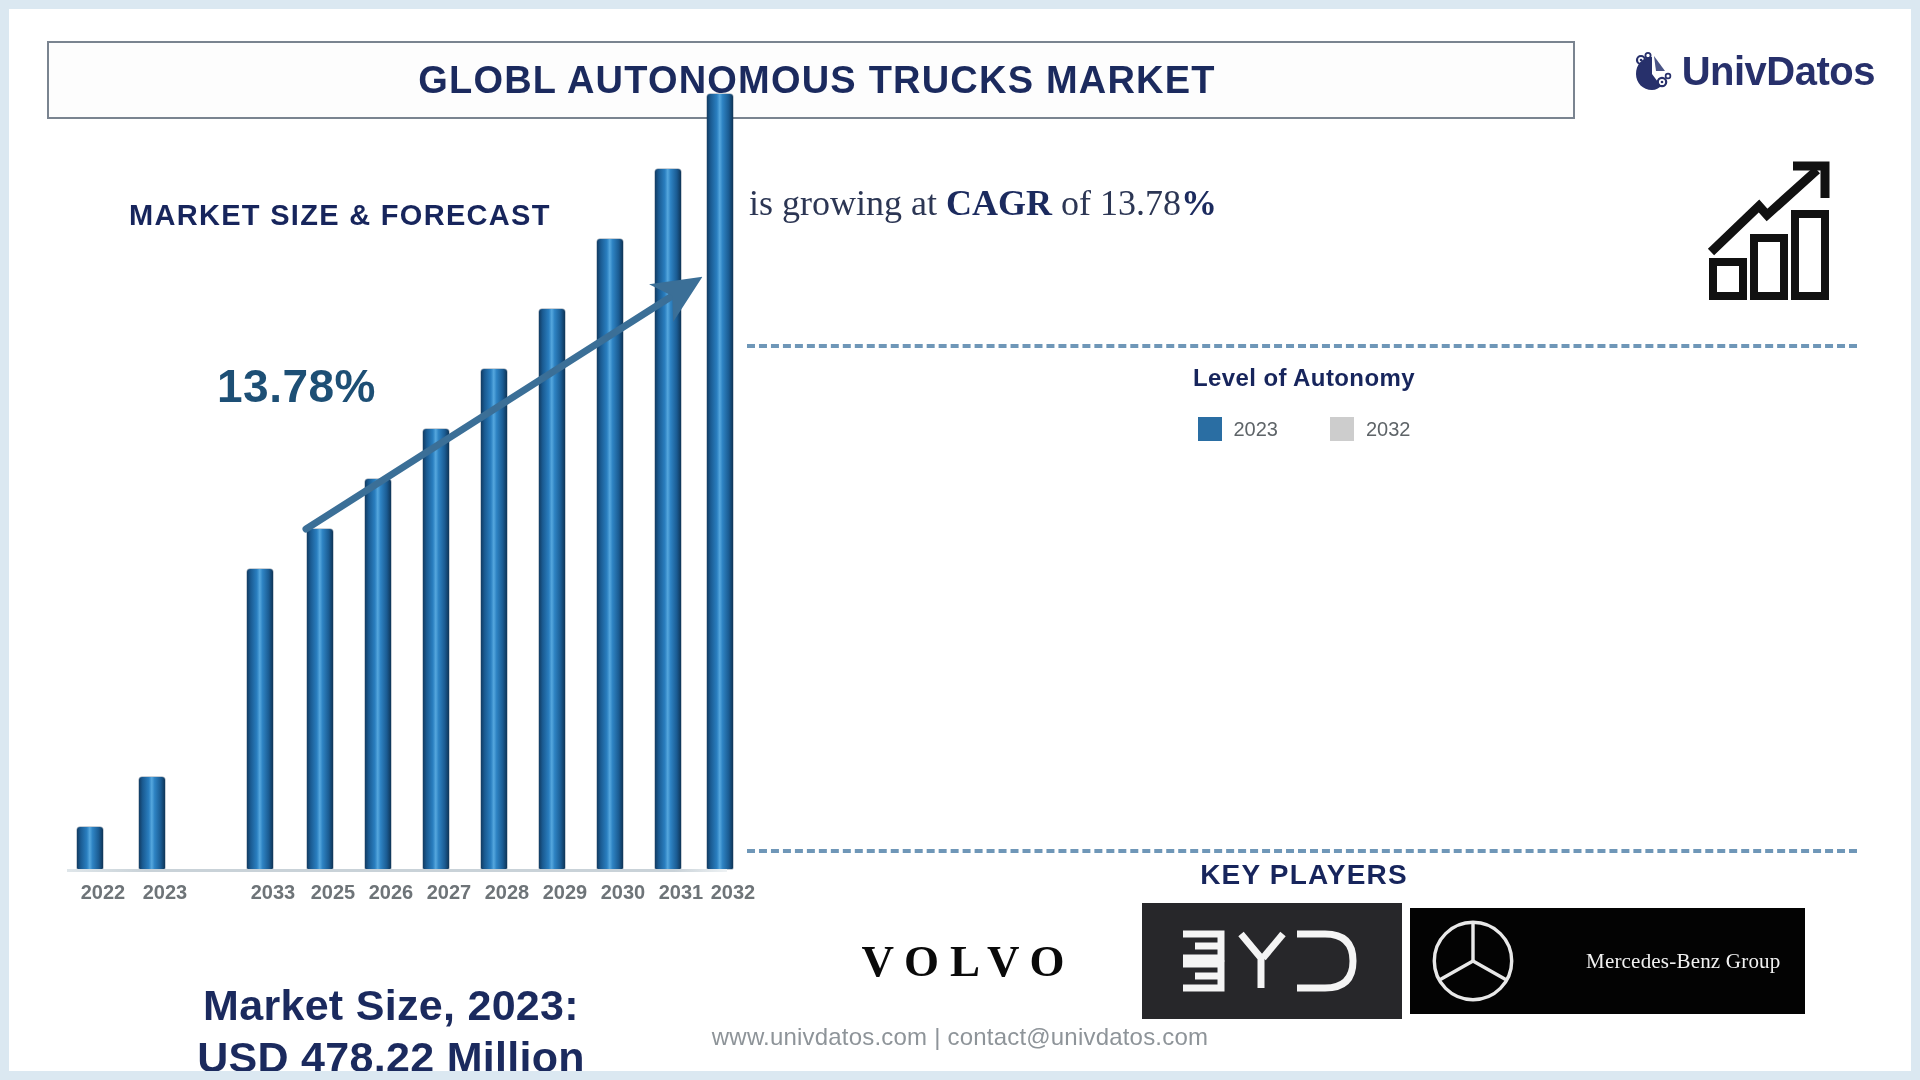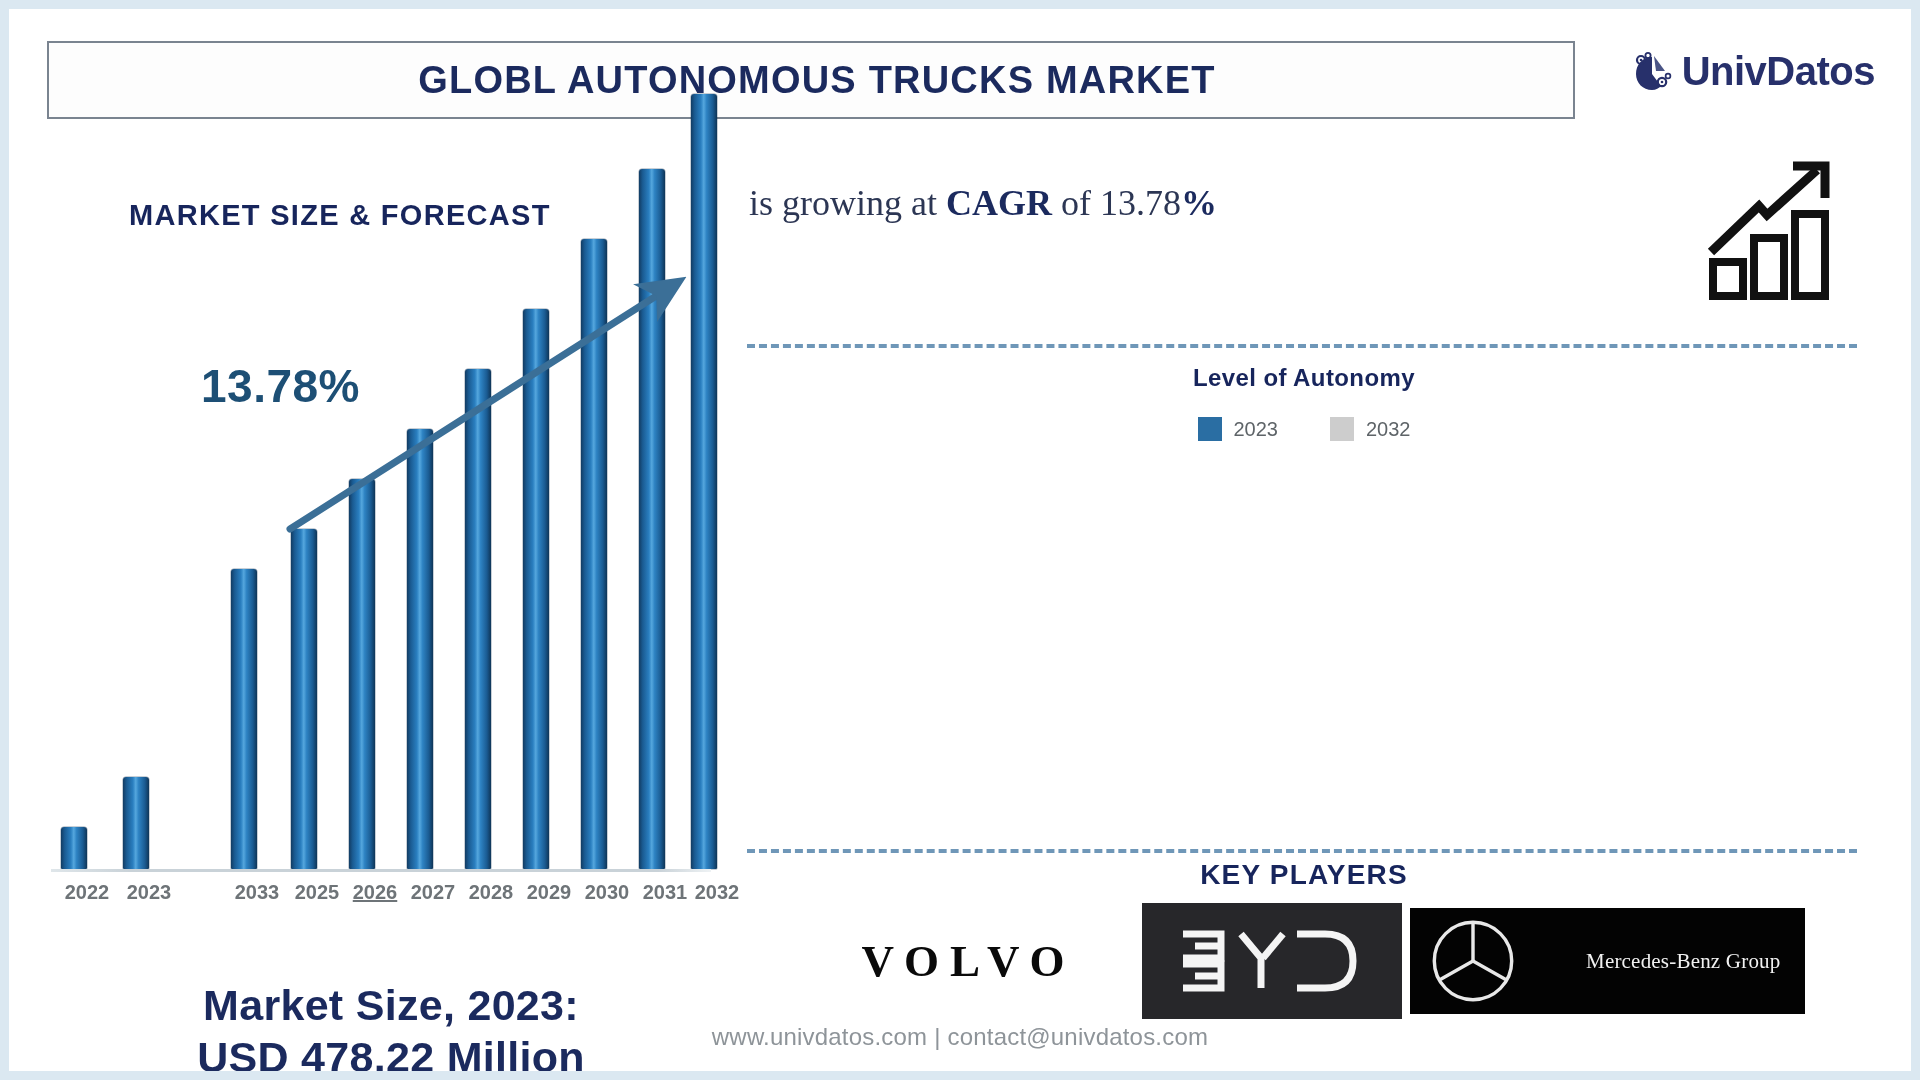--- a/index.html
+++ b/index.html
@@ -81,21 +81,21 @@
     font-size: 29px;
     font-weight: 700;
     color: #17255c;
     letter-spacing: 1.3px;
     white-space: nowrap;
   }
 
   
   #trend-chart {
     position: absolute;
-    left: 12px; top: 110px;
+    left: 28px; top: 110px;
     width: 660px; height: 680px;
   }
   #trend-plot {
     position: absolute;
     left: 0; top: 0;
     width: 660px; height: 600px;
   }
   .tbar {
     position: absolute;
     bottom: 0;
@@ -371,21 +371,21 @@
           <div id="cagr-callout">13.78%</div>
         </div>
 
         <div id="trend-axis"></div>
 
         <div id="trend-labels">
           <div class="tlabel" style="left:23px;">2022</div>
           <div class="tlabel" style="left:85px;">2023</div>
           <div class="tlabel" style="left:193px;">2033</div>
           <div class="tlabel" style="left:253px;">2025</div>
-          <div class="tlabel" style="left:311px;text-decoration:underline;">2026</div>
+          <div class="tlabel" style="left:311px;">2026</div>
           <div class="tlabel" style="left:369px;text-align:center;">2027</div>
           <div class="tlabel" style="left:427px;">2028</div>
           <div class="tlabel" style="left:485px;">2029</div>
           <div class="tlabel" style="left:543px;">2030</div>
           <div class="tlabel" style="left:601px;">2031</div>
           <div class="tlabel" style="left:653px;">2032</div>
         </div>
       </div>
 
       <div id="market-size-block">

